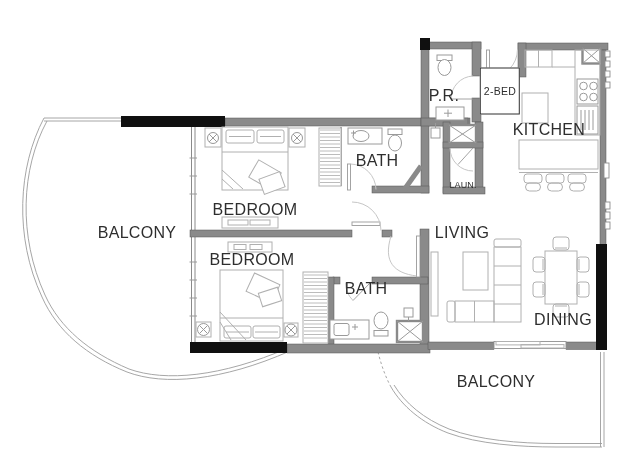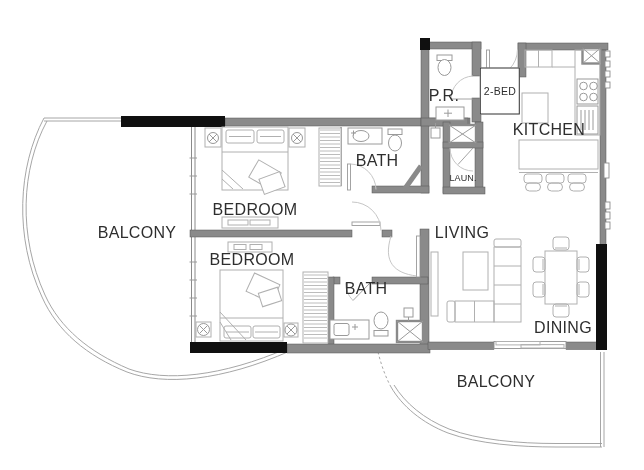--- a/index.html
+++ b/index.html
@@ -297,21 +297,21 @@
   </g>
 
 </svg>
 
 <div class="lbl" style="left:137px;top:233px;">BALCONY</div>
 <div class="lbl" style="left:255px;top:210px;">BEDROOM</div>
 <div class="lbl" style="left:252px;top:260px;">BEDROOM</div>
 <div class="lbl md" style="left:377px;top:161px;">BATH</div>
 <div class="lbl md" style="left:366px;top:289px;">BATH</div>
 <div class="lbl md" style="left:444px;top:96px;">P.R.</div>
-<div class="lbl sm" style="left:463px;top:178px;">LAUN.</div>
+<div class="lbl sm" style="left:463px;top:185px;">LAUN.</div>
 <div class="lbl" style="left:549px;top:130px;">KITCHEN</div>
 <div class="lbl" style="left:462px;top:233px;">LIVING</div>
-<div class="lbl" style="left:563px;top:328px;">DINING</div>
+<div class="lbl" style="left:563px;top:320px;">DINING</div>
 <div class="lbl" style="left:496px;top:382px;">BALCONY</div>
 
 <div class="badge" style="left:500px;top:91px;">2-BED</div>
 
 </div>
 
 </body></html>

